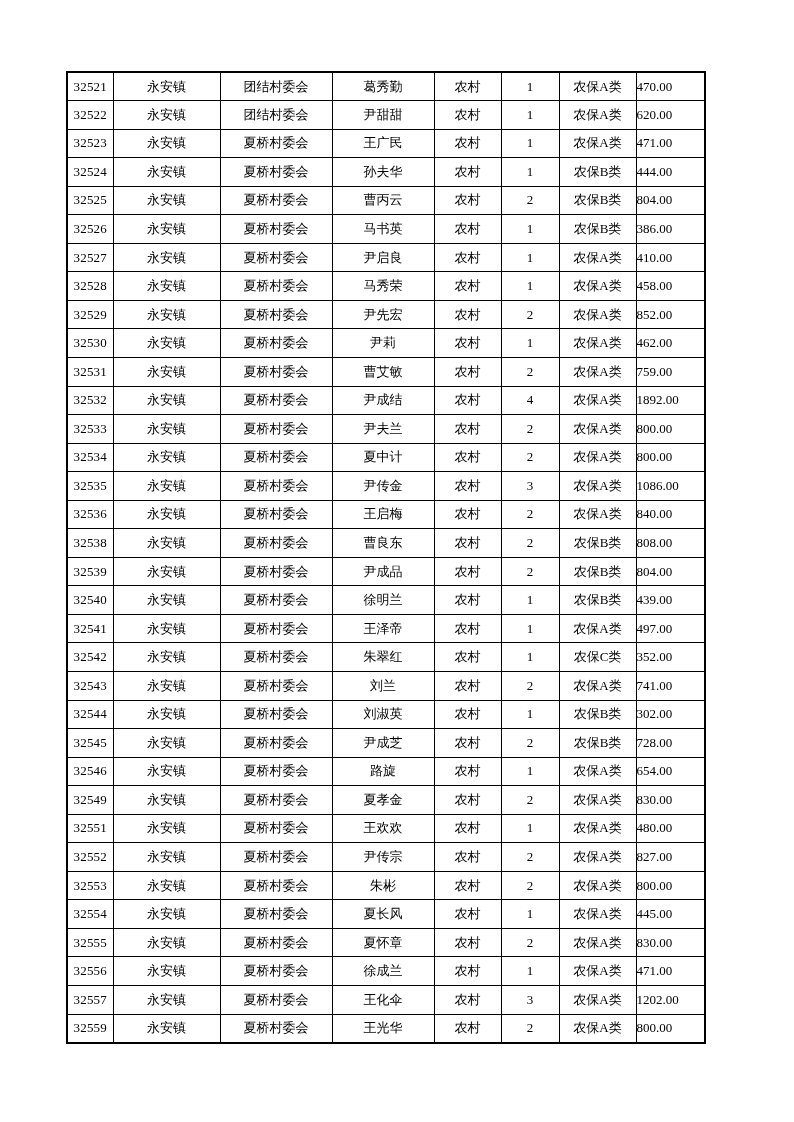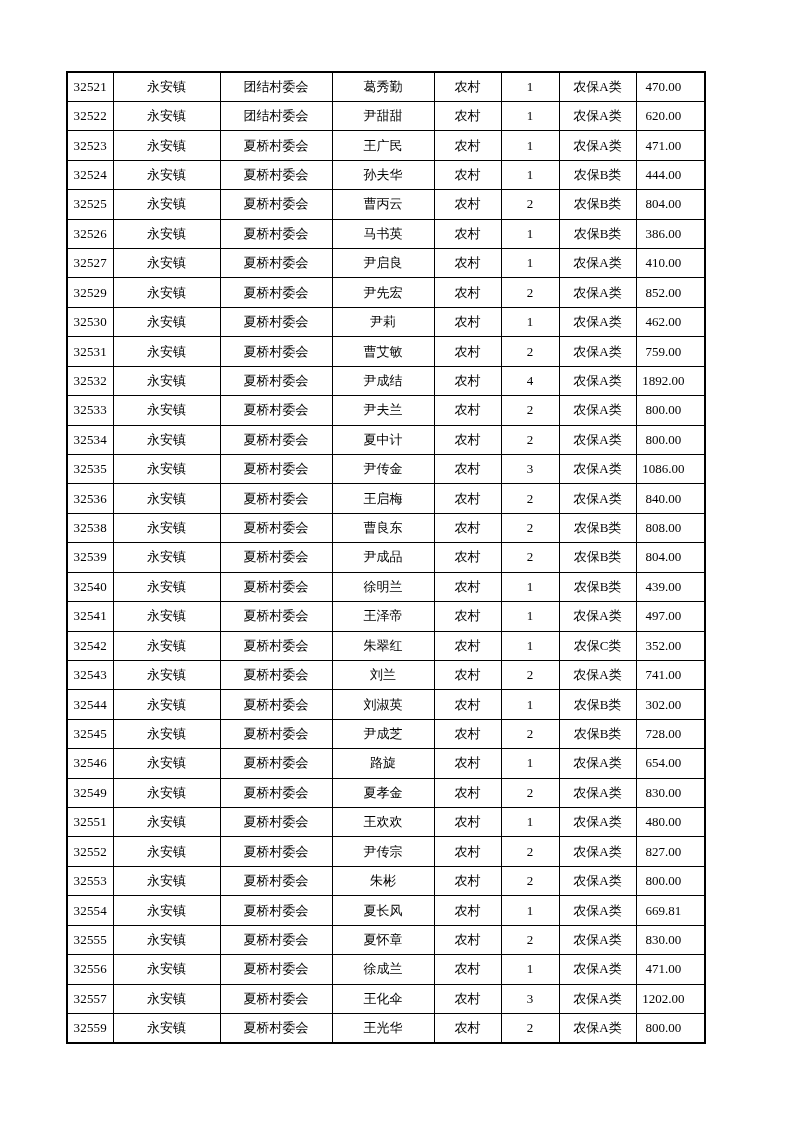--- a/index.html
+++ b/index.html
@@ -33,21 +33,21 @@
     text-align: center;
     vertical-align: middle;
     padding: 0;
     white-space: nowrap;
     overflow: hidden;
   }
   table.records tr {
     height: 24.95px;
   }
   table.records td.col-amount {
-    text-align: center;
+    text-align: left;
     padding-right: 14px;
   }
   table.records td.col-id {
     letter-spacing: 0.2px;
   }
 </style>
 </head>
 <body>
 
 <div class="page">
@@ -127,20 +127,30 @@
           <td class="col-id">32527</td>
           <td class="col-town">永安镇</td>
           <td class="col-village">夏桥村委会</td>
           <td class="col-name">尹启良</td>
           <td class="col-type">农村</td>
           <td class="col-count">1</td>
           <td class="col-category">农保A类</td>
           <td class="col-amount">410.00</td>
         </tr>
         <tr>
+          <td class="col-id">32528</td>
+          <td class="col-town">永安镇</td>
+          <td class="col-village">夏桥村委会</td>
+          <td class="col-name">马秀荣</td>
+          <td class="col-type">农村</td>
+          <td class="col-count">1</td>
+          <td class="col-category">农保A类</td>
+          <td class="col-amount">458.00</td>
+        </tr>
+        <tr>
           <td class="col-id">32529</td>
           <td class="col-town">永安镇</td>
           <td class="col-village">夏桥村委会</td>
           <td class="col-name">尹先宏</td>
           <td class="col-type">农村</td>
           <td class="col-count">2</td>
           <td class="col-category">农保A类</td>
           <td class="col-amount">852.00</td>
         </tr>
         <tr>
@@ -344,21 +354,21 @@
           <td class="col-amount">800.00</td>
         </tr>
         <tr>
           <td class="col-id">32554</td>
           <td class="col-town">永安镇</td>
           <td class="col-village">夏桥村委会</td>
           <td class="col-name">夏长风</td>
           <td class="col-type">农村</td>
           <td class="col-count">1</td>
           <td class="col-category">农保A类</td>
-          <td class="col-amount">669.81</td>
+          <td class="col-amount">445.00</td>
         </tr>
         <tr>
           <td class="col-id">32555</td>
           <td class="col-town">永安镇</td>
           <td class="col-village">夏桥村委会</td>
           <td class="col-name">夏怀章</td>
           <td class="col-type">农村</td>
           <td class="col-count">2</td>
           <td class="col-category">农保A类</td>
           <td class="col-amount">830.00</td>

